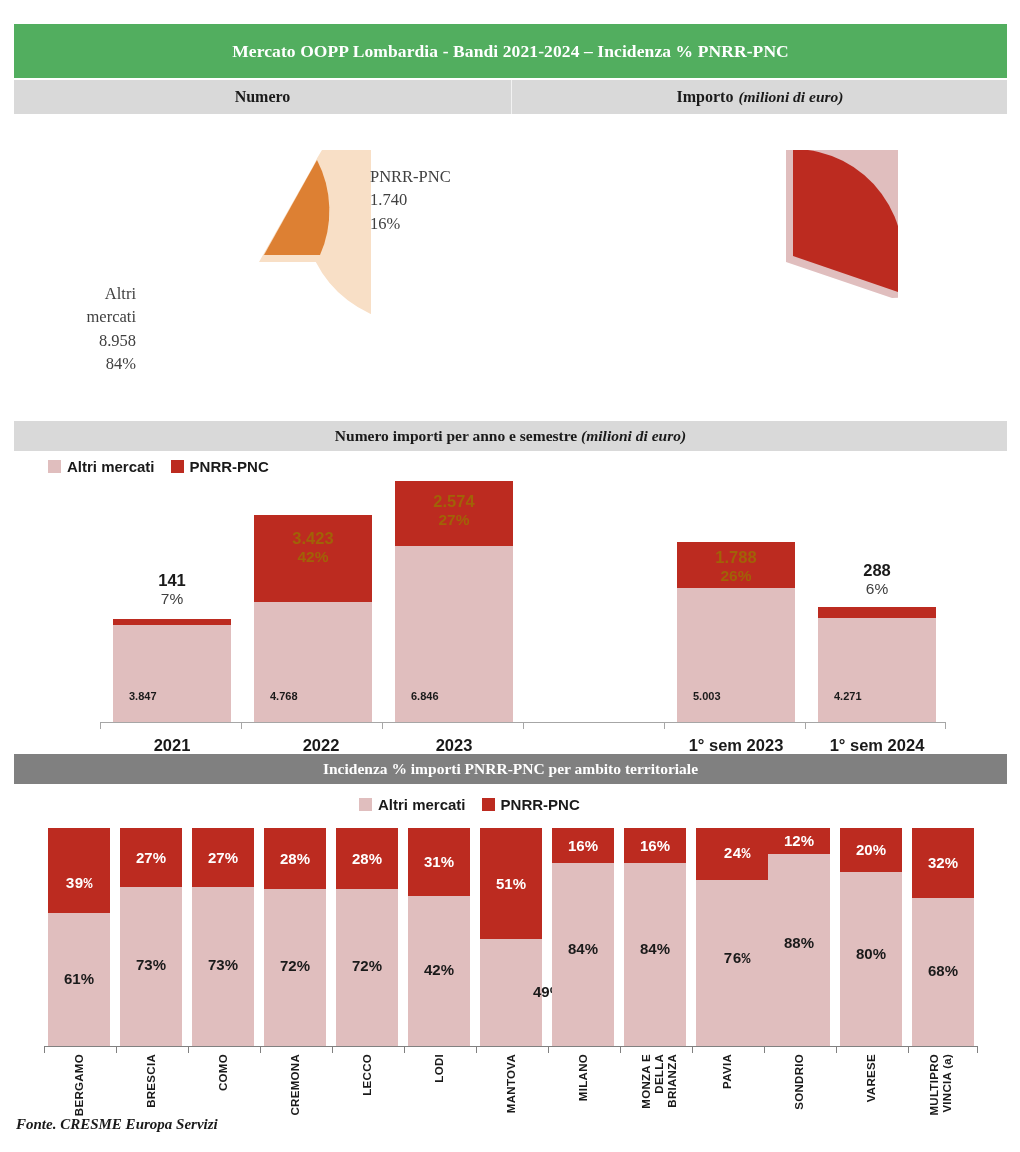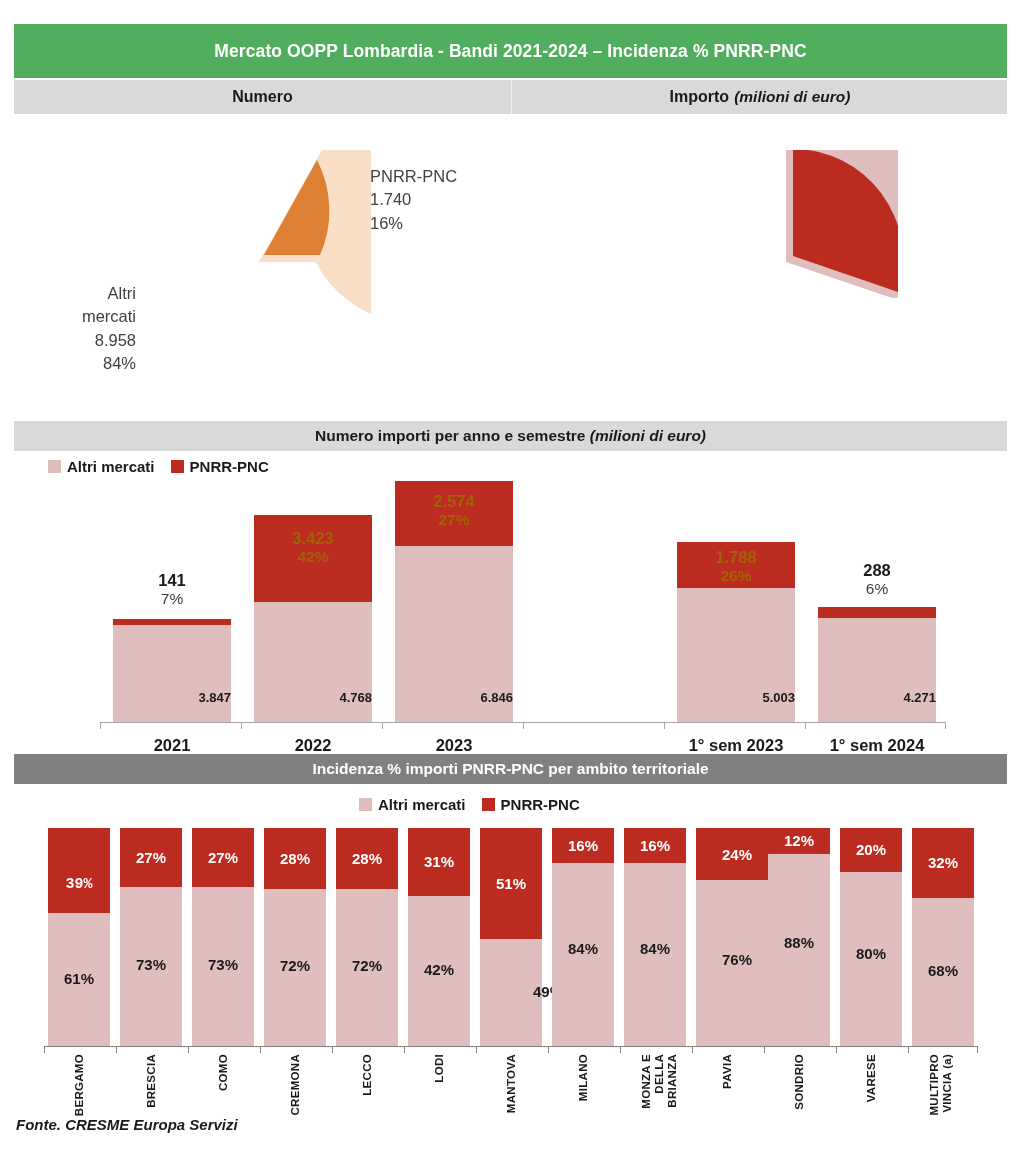--- a/index.html
+++ b/index.html
@@ -4,21 +4,21 @@
 <style>
   html,body{margin:0;padding:0;}
   body{
     width:1020px;height:1152px;
     background:#ffffff;
     font-family:"Liberation Sans", sans-serif;
     color:#404040;
     position:relative;
     overflow:hidden;
   }
-  .abs{position:absolute;}
+  .abs{position:absolute;font-family:Liberation Serif, serif;}
 
   
   #title-band{
     left:14px;top:24px;width:993px;height:54px;
     background:#52AE5F;
     display:flex;align-items:center;justify-content:center;
   }
   #title-band .txt{
     color:#ffffff;font-weight:bold;font-size:17.5px;letter-spacing:.1px;
   }
@@ -81,21 +81,21 @@
   .tbar{position:absolute;}
   .tbar .seg-red{position:absolute;left:0;width:100%;background:#BC2B20;}
   .tbar .seg-pink{position:absolute;left:0;width:100%;background:#E0BEBE;}
 
   .tval{position:absolute;text-align:center;font-weight:bold;white-space:nowrap;}
   .tval.inside{color:#a16207;}
   .tval.outside{color:#1a1a1a;}
   .tval .n{display:block;font-size:16.5px;line-height:1.22;}
   .tval .p{display:block;font-size:15.5px;line-height:1.22;font-weight:bold;}
   .tval.outside .p{color:#404040;font-weight:normal;}
-  .tbase{position:absolute;text-align:right;font-size:13px;font-weight:bold;color:#1a1a1a;}
+  .tbase{position:absolute;text-align:left;font-size:11px;font-weight:bold;color:#1a1a1a;margin-left:16px;}
 
   .tcat{position:absolute;top:736px;text-align:center;font-size:16.5px;font-weight:bold;color:#1a1a1a;}
 
   
   #terr-band{
     left:14px;top:754px;width:993px;height:30px;background:#808080;
     display:flex;align-items:center;justify-content:center;
   }
   #terr-band .txt{font-size:15.5px;font-weight:bold;color:#ffffff;}
 
@@ -209,21 +209,21 @@
 
 <div class="tbar" style="left:254px;top:515px;width:118px;height:207px;">
   <div class="seg-red" style="top:0;height:87px;"></div>
   <div class="seg-pink" style="top:87px;height:120px;"></div>
 </div>
 <div class="tval inside" style="left:254px;top:528px;width:118px;">
   <span class="n">3.423</span>
   <span class="p">42%</span>
 </div>
 <div class="tbase" style="left:254px;top:690px;width:118px;">4.768</div>
-<div class="tcat" style="left:254px;width:118px;">2022</div>
+<div class="tcat" style="left:262px;width:118px;">2022</div>
 
 <div class="tbar" style="left:395px;top:481px;width:118px;height:241px;">
   <div class="seg-red" style="top:0;height:65px;"></div>
   <div class="seg-pink" style="top:65px;height:176px;"></div>
 </div>
 <div class="tval inside" style="left:395px;top:491px;width:118px;">
   <span class="n">2.574</span>
   <span class="p">27%</span>
 </div>
 <div class="tbase" style="left:395px;top:690px;width:118px;">6.846</div>
@@ -344,21 +344,21 @@
 <div class="pbar" style="left:624px;width:62px;">
   <div class="red" style="height:34.9px;"></div>
   <div class="pink" style="height:183.1px;"></div>
   <div class="v red-v" style="top:9px;">16%</div>
   <div class="v pink-v" style="top:112px;">84%</div>
 </div>
 <div class="plab" style="left:640px;">MONZA E
 DELLA
 BRIANZA</div>
 
-<div class="pbar" style="left:696px;width:82px;">
+<div class="pbar" style="left:696px;width:82px;font-family:Liberation Mono, monospace;">
   <div class="red" style="height:52.3px;"></div>
   <div class="pink" style="height:165.7px;"></div>
   <div class="v red-v" style="top:18px;">24%</div>
   <div class="v pink-v" style="top:123px;">76%</div>
 </div>
 <div class="plab" style="left:721px;">PAVIA</div>
 
 <div class="pbar" style="left:768px;width:62px;">
   <div class="red" style="height:26.2px;"></div>
   <div class="pink" style="height:191.8px;"></div>

